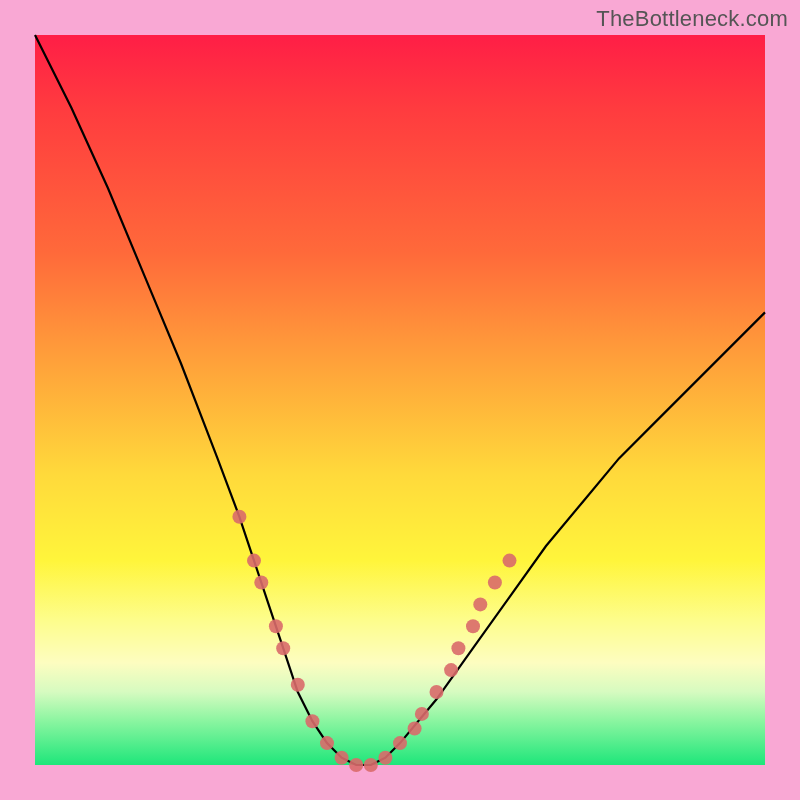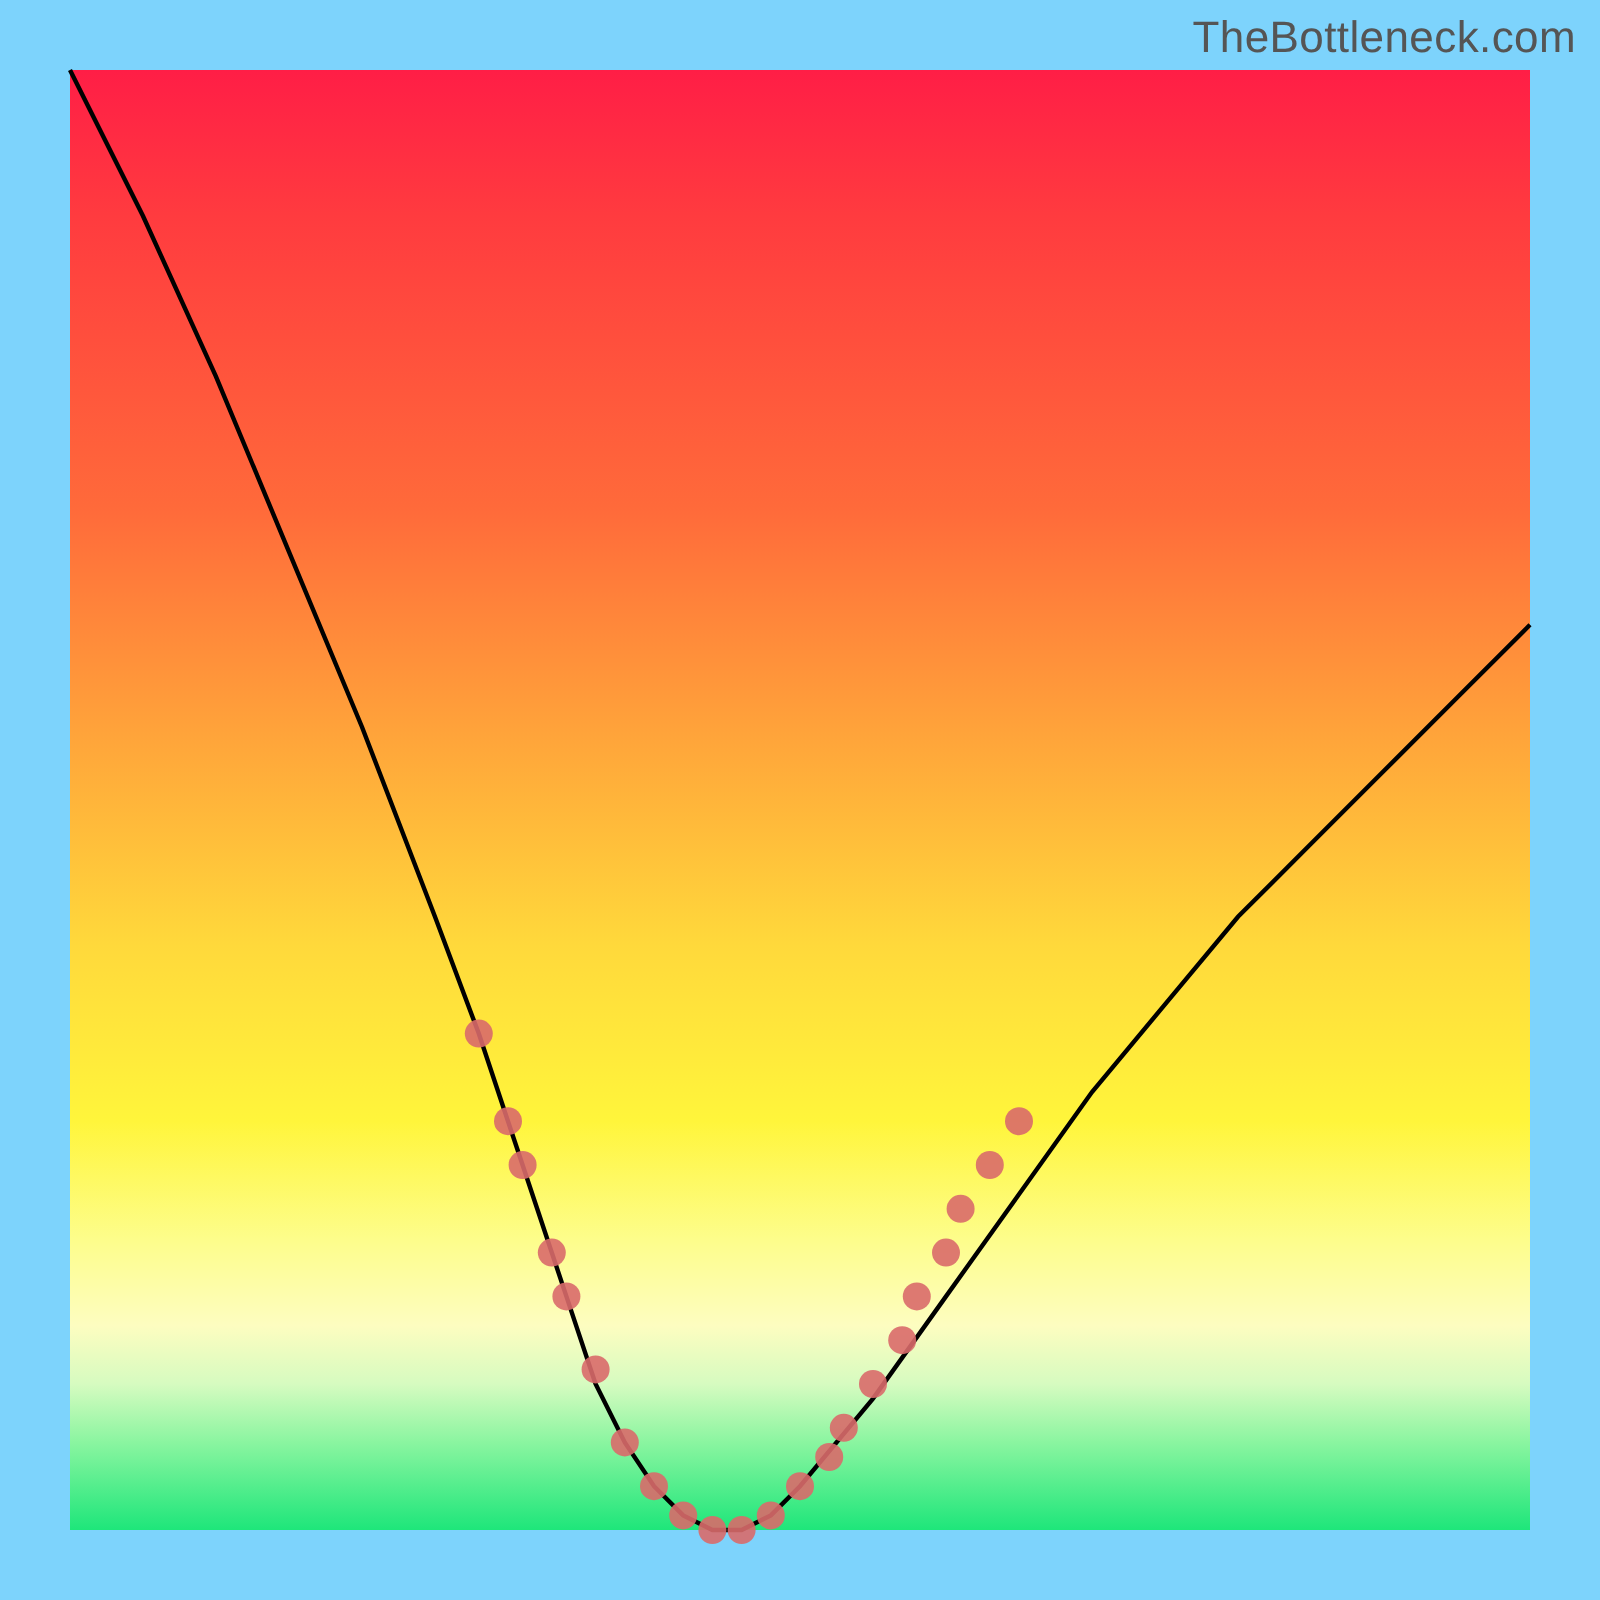--- a/index.html
+++ b/index.html
@@ -10,21 +10,21 @@
     background: #000;
     overflow: hidden;
     font-family: Arial, Helvetica, sans-serif;
   }
   .frame {
     position: absolute;
     top: 0;
     left: 0;
     width: 800px;
     height: 800px;
-    background: #7dd3fc;
+    background: #f9a8d4;
   }
   .plot-area {
     position: absolute;
     top: 35px;
     left: 35px;
     width: 730px;
     height: 730px;
     background: linear-gradient(to bottom,
       #ff1e46 0%,
       #ff3b3f 10%,

